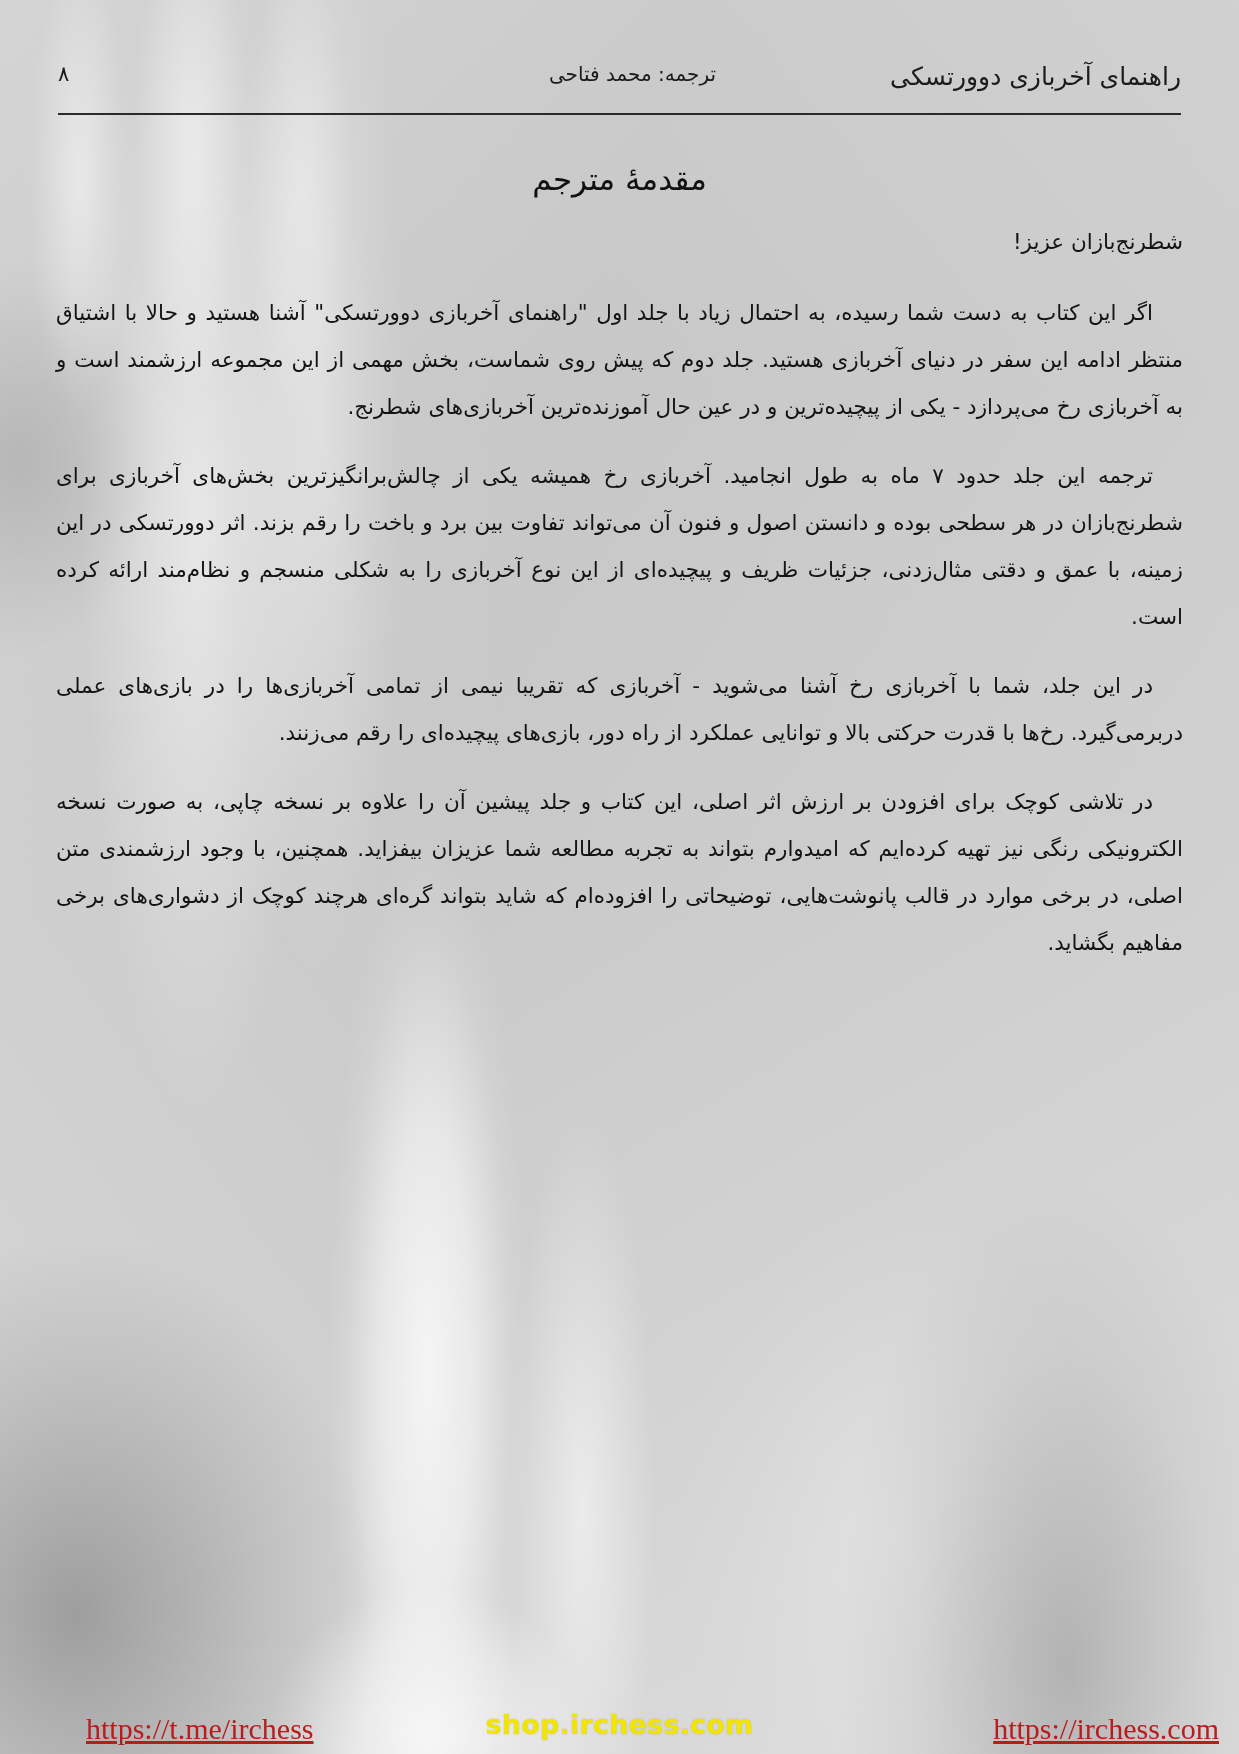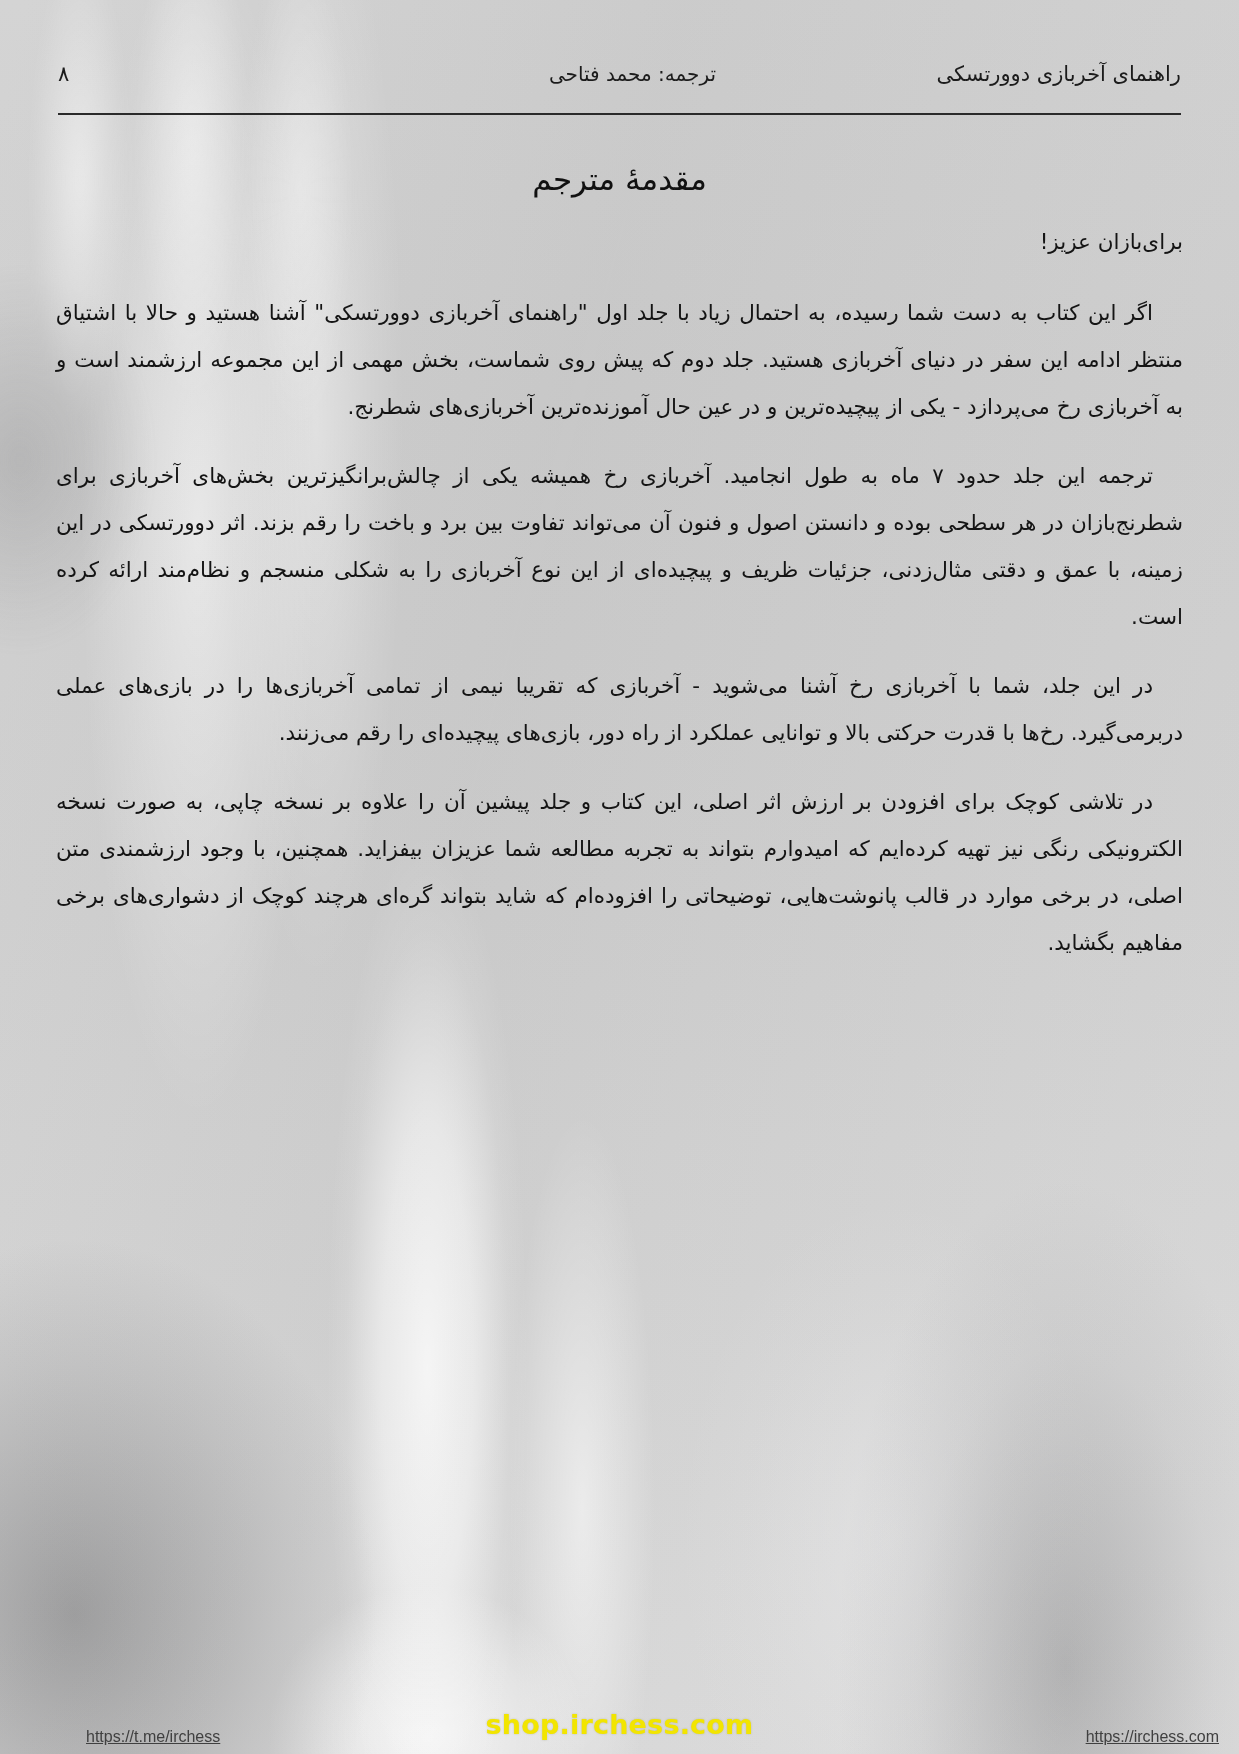--- a/index.html
+++ b/index.html
@@ -75,21 +75,21 @@
     top: 62px;
     left: 58px;
     right: 58px;
     height: 42px;
     direction: rtl;
   }
   .rh-title {
     position: absolute;
     right: 0;
     top: 0;
-    font-size: 21px;
+    font-size: 25px;
     color: #1b1b1b;
     white-space: nowrap;
   }
   .rh-translator {
     position: absolute;
     right: 465px;
     top: 0;
     font-size: 20px;
     color: #1b1b1b;
     white-space: nowrap;
@@ -180,23 +180,23 @@
     font-size: 27px;
     font-weight: bold;
     color: #f2e500;
     font-family: "DejaVu Sans", "Liberation Sans", sans-serif;
     letter-spacing: 0.2px;
     text-shadow: 0 0 2px rgba(120,120,60,0.35);
   }
   .footer-link {
     position: absolute;
     bottom: 8px;
-    font-family: Liberation Sans, sans-serif;
-    font-size: 16px;
-    color: #404040;
+    font-family: Liberation Serif, serif;
+    font-size: 30px;
+    color: #b91c1c;
     text-decoration: underline;
     direction: ltr;
     white-space: nowrap;
   }
   .footer-link.left  { left: 86px; }
   .footer-link.right { right: 20px; }
 </style>
 </head>
 <body>
 
@@ -207,21 +207,21 @@
   <div class="running-head">
     <span class="rh-title">راهنمای آخربازی دوورتسکی</span>
     <span class="rh-translator">ترجمه: محمد فتاحی</span>
     <span class="rh-pageno">۸</span>
   </div>
   <div class="head-rule"></div>
 
   <h1 class="section-title">مقدمهٔ مترجم</h1>
 
   <div class="body-col">
-    <p class="greeting">برای‌بازان عزیز!</p>
+    <p class="greeting">شطرنج‌بازان عزیز!</p>
     <p class="indent">اگر این کتاب به دست شما رسیده، به احتمال زیاد با جلد اول "راهنمای آخربازی دوورتسکی" آشنا هستید و حالا با اشتیاق منتظر ادامه این سفر در دنیای آخربازی هستید. جلد دوم که پیش روی شماست، بخش مهمی از این مجموعه ارزشمند است و به آخربازی رخ می‌پردازد - یکی از پیچیده‌ترین و در عین حال آموزنده‌ترین آخربازی‌های شطرنج.</p>
     <p class="indent">ترجمه این جلد حدود ۷ ماه به طول انجامید. آخربازی رخ همیشه یکی از چالش‌برانگیزترین بخش‌های آخربازی برای شطرنج‌بازان در هر سطحی بوده و دانستن اصول و فنون آن می‌تواند تفاوت بین برد و باخت را رقم بزند. اثر دوورتسکی در این زمینه، با عمق و دقتی مثال‌زدنی، جزئیات ظریف و پیچیده‌ای از این نوع آخربازی را به شکلی منسجم و نظام‌مند ارائه کرده است.</p>
     <p class="indent">در این جلد، شما با آخربازی رخ آشنا می‌شوید - آخربازی که تقریبا نیمی از تمامی آخربازی‌ها را در بازی‌های عملی دربرمی‌گیرد. رخ‌ها با قدرت حرکتی بالا و توانایی عملکرد از راه دور، بازی‌های پیچیده‌ای را رقم می‌زنند.</p>
     <p class="indent last-center">در تلاشی کوچک برای افزودن بر ارزش اثر اصلی، این کتاب و جلد پیشین آن را علاوه بر نسخه چاپی، به صورت نسخه الکترونیکی رنگی نیز تهیه کرده‌ایم که امیدوارم بتواند به تجربه مطالعه شما عزیزان بیفزاید. همچنین، با وجود ارزشمندی متن اصلی، در برخی موارد در قالب پانوشت‌هایی، توضیحاتی را افزوده‌ام که شاید بتواند گره‌ای هرچند کوچک از دشواری‌های برخی مفاهیم بگشاید.</p>
   </div>
 
   <div class="footer">
     <div class="footer-shop">shop.irchess.com</div>
     <a class="footer-link left" href="#">https://t.me/irchess</a>
     <a class="footer-link right" href="#">https://irchess.com</a>

